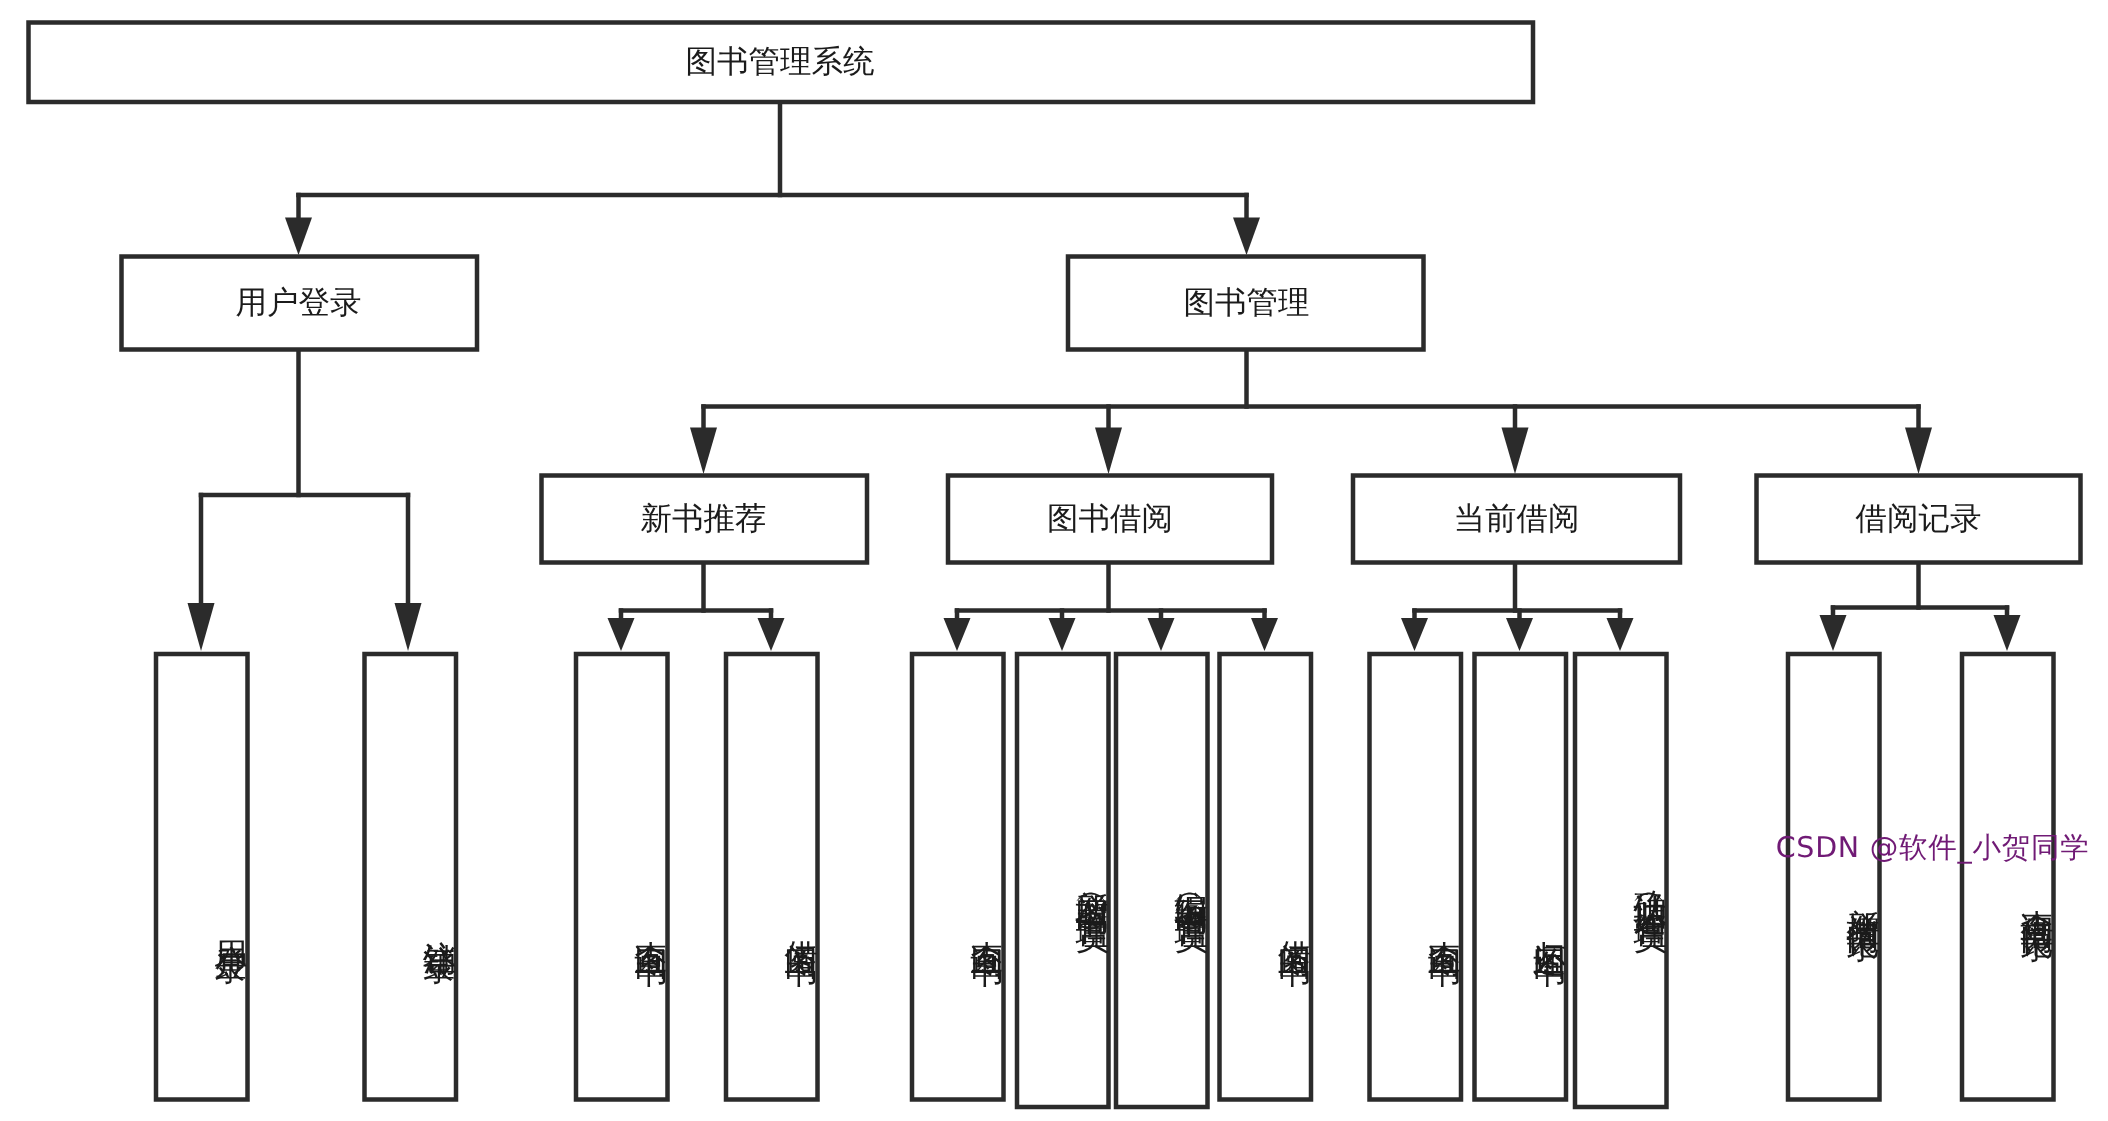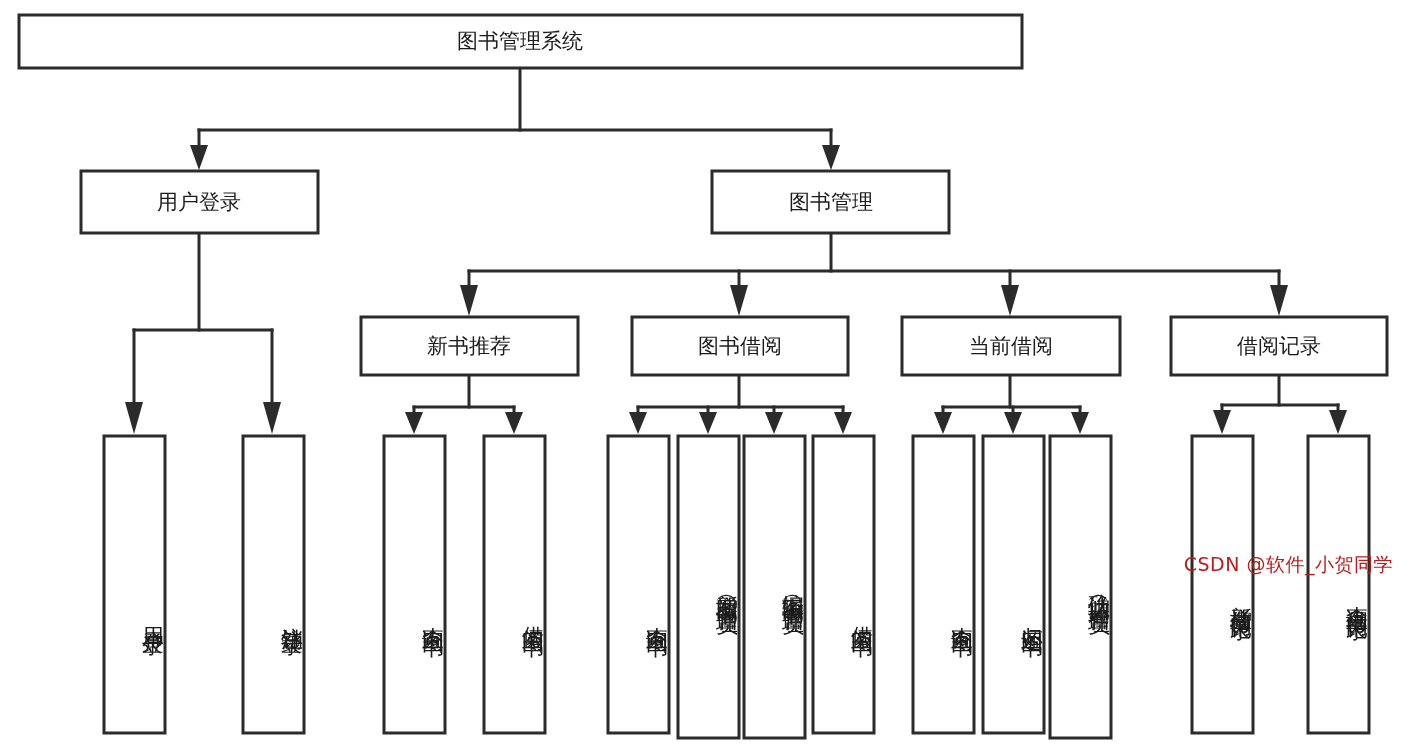--- a/index.html
+++ b/index.html
@@ -64,21 +64,21 @@
     align-items: flex-start;
     justify-content: center;
     pointer-events: none;
   }
   .watermark {
     position: absolute;
     right: 12px;
     bottom: 6px;
     font-family: "DejaVu Sans", "Liberation Sans", sans-serif;
     font-size: 19px;
-    color: #b91c1c;
+    color: #701a75;
     letter-spacing: 0.5px;
     white-space: nowrap;
   }
 </style>
 </head>
 <body>
 
 <div id="diagram-root">
 
   <svg class="flow" viewBox="0 0 1405 747">

